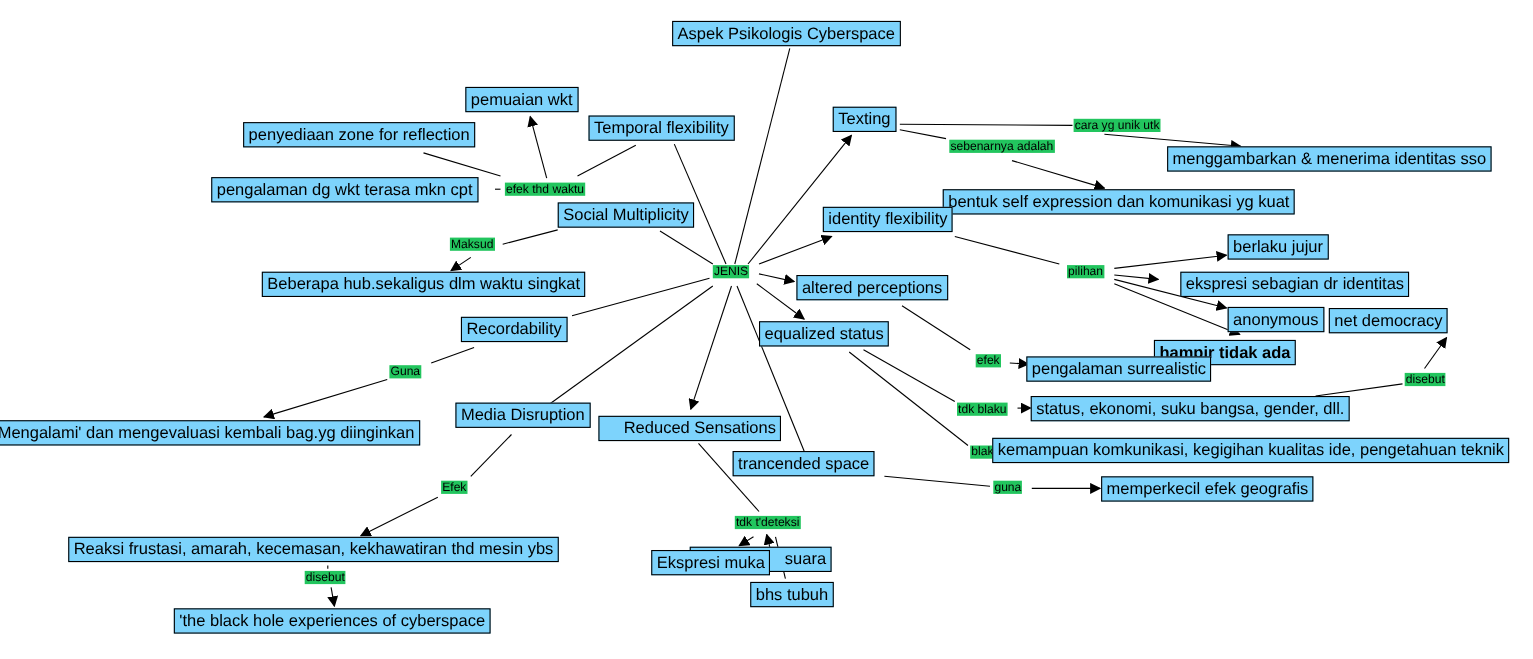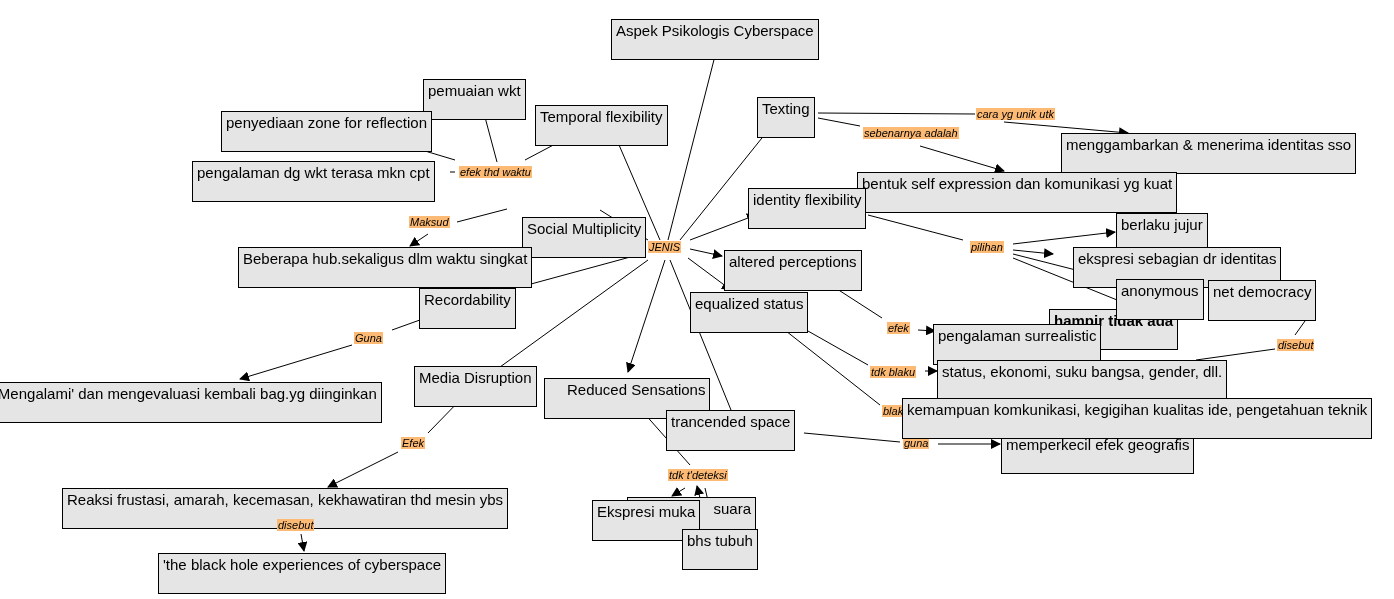--- a/index.html
+++ b/index.html
@@ -1,23 +1,23 @@
 <!DOCTYPE html>
 <html><head>
 <meta charset="utf-8">
 <style>
   html, body { margin:0; padding:0; background:#fff; }
   body { width:1394px; height:599px; position:relative; overflow:hidden;
          font-family:"Liberation Sans", sans-serif; color:#000; }
   svg.edges { position:absolute; left:0; top:0; width:1394px; height:599px; }
-  .node { position:absolute; background:#e5e5e5; border:1px solid #000;
+  .node { position:absolute; background:#7dd3fc; border:1px solid #000;
           font-size:15px; line-height:20px; padding:1px 4px; white-space:nowrap;
-          box-sizing:border-box; height:41px; }
-  .lbl { position:absolute; font-size:11px; line-height:12px; background:#fdba74;
-         white-space:nowrap; padding:0 1px;font-style:italic; }
+          box-sizing:border-box; height:23px; }
+  .lbl { position:absolute; font-size:11px; line-height:12px; background:#22c55e;
+         white-space:nowrap; padding:0 1px; }
   .center { font-size:11px; }
 </style>
 </head>
 <body>
 
 <svg class="edges" viewBox="0 0 1394 599">
   <defs>
     <marker id="ah" markerWidth="10" markerHeight="10" refX="9" refY="5" orient="auto" markerUnits="userSpaceOnUse">
       <path d="M0,0 L10,5 L0,10 z" fill="#000"></path>
     </marker>
@@ -85,21 +85,21 @@
 <div class="lbl center" style="left:648px;top:241px;">JENIS</div>
 
 <div class="node" style="left:611px;top:19px;">Aspek Psikologis Cyberspace</div>
 
 <div class="node" style="left:535px;top:105px;">Temporal flexibility</div>
 <div class="node" style="left:423px;top:79px;">pemuaian wkt</div>
 <div class="node" style="left:221px;top:111px;">penyediaan zone for reflection</div>
 <div class="node" style="left:192px;top:161px;">pengalaman dg wkt terasa mkn cpt</div>
 <div class="lbl" style="left:459px;top:166px;">efek thd waktu</div>
 
-<div class="node" style="left:522px;top:184px;margin-top:33px;">Social Multiplicity</div>
+<div class="node" style="left:507px;top:184px;">Social Multiplicity</div>
 <div class="lbl" style="left:409px;top:216px;">Maksud</div>
 <div class="node" style="left:238px;top:247px;">Beberapa hub.sekaligus dlm waktu singkat</div>
 
 <div class="node" style="left:419px;top:288px;">Recordability</div>
 <div class="lbl" style="left:354px;top:332px;">Guna</div>
 <div class="node" style="left:-10px;top:382px;">'Mengalami' dan mengevaluasi kembali bag.yg diinginkan</div>
 
 <div class="node" style="left:414px;top:366px;">Media Disruption</div>
 <div class="lbl" style="left:401px;top:437px;">Efek</div>
 <div class="node" style="left:62px;top:488px;">Reaksi frustasi, amarah, kecemasan, kekhawatiran thd mesin ybs</div>

